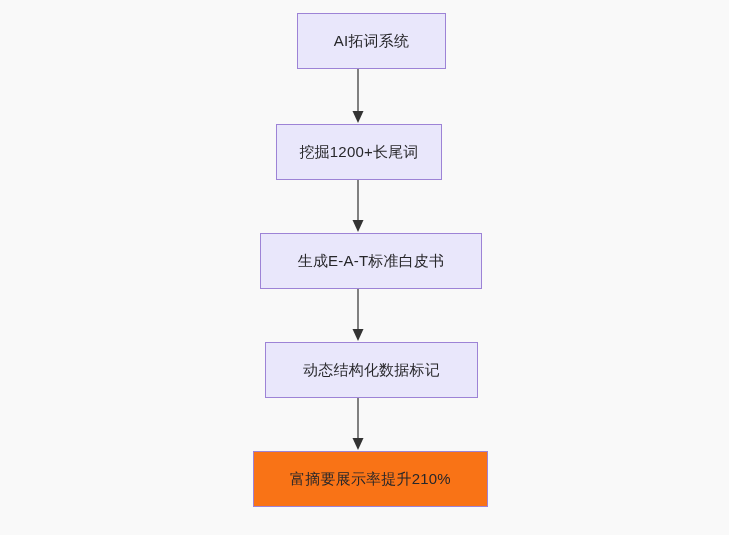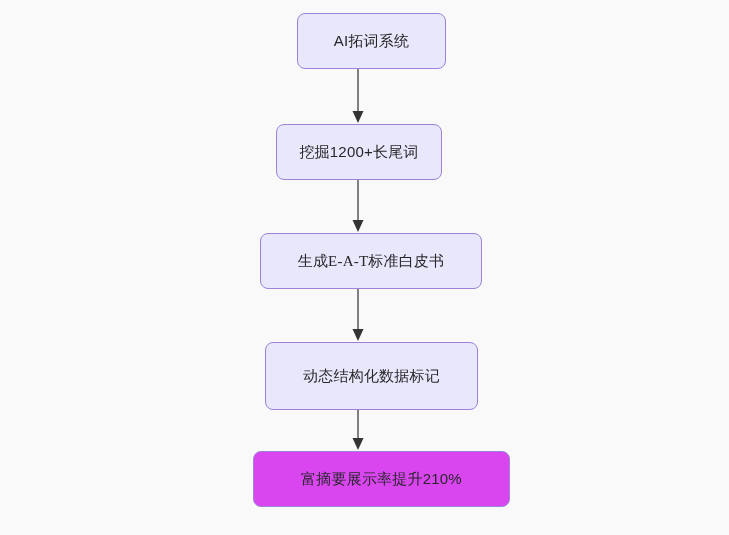--- a/index.html
+++ b/index.html
@@ -16,21 +16,21 @@
   #flowchart {
     position: relative;
     width: 729px;
     height: 535px;
   }
   .node {
     position: absolute;
     box-sizing: border-box;
     background: #e9e7fb;
     border: 1.6px solid #9d83d6;
-    border-radius: 8px;
+    border-radius: 0;
     display: flex;
     align-items: center;
     justify-content: center;
     color: #27272a;
     font-size: 15px;
     line-height: 1.2;
     letter-spacing: 0.2px;
     white-space: nowrap;
     user-select: none;
   }
@@ -76,23 +76,23 @@
       <polygon points="13,52 7.5,40 18.5,40" fill="#333333"></polygon>
     </svg>
   </div>
 
   <div class="node" style="left: 297px; top: 13px; width: 149px; height: 56px; background: rgb(233, 231, 251); border-color: rgb(157, 131, 214); color: rgb(39, 39, 42);">
     <span class="node-label">AI拓词系统</span>
   </div>
   <div class="node" style="left: 276px; top: 124px; width: 166px; height: 56px; background: rgb(233, 231, 251); border-color: rgb(157, 131, 214); color: rgb(39, 39, 42);">
     <span class="node-label">挖掘1200+长尾词</span>
   </div>
-  <div class="node" style="left: 260px; top: 233px; width: 222px; height: 56px; background: rgb(233, 231, 251); border-color: rgb(157, 131, 214); color: rgb(39, 39, 42); font-family: Liberation Serif, serif;">
+  <div class="node" style="left: 260px; top: 233px; width: 222px; height: 56px; background: rgb(233, 231, 251); border-color: rgb(157, 131, 214); color: rgb(39, 39, 42);">
     <span class="node-label">生成E-A-T标准白皮书</span>
   </div>
-  <div class="node" style="left: 265px; top: 342px; width: 213px; height: 68px; background: rgb(233, 231, 251); border-color: rgb(157, 131, 214); color: rgb(39, 39, 42);">
+  <div class="node" style="left: 265px; top: 342px; width: 213px; height: 56px; background: rgb(233, 231, 251); border-color: rgb(157, 131, 214); color: rgb(39, 39, 42);">
     <span class="node-label">动态结构化数据标记</span>
   </div>
-  <div class="node" style="left: 253px; top: 451px; width: 257px; height: 56px; background: #d946ef; border-color: rgb(157, 131, 214); color: rgb(39, 39, 42);">
+  <div class="node" style="left: 253px; top: 451px; width: 235px; height: 56px; background: #f97316; border-color: rgb(157, 131, 214); color: rgb(39, 39, 42);">
     <span class="node-label">富摘要展示率提升210%</span>
   </div>
 
 </div>
 
 </body></html>

